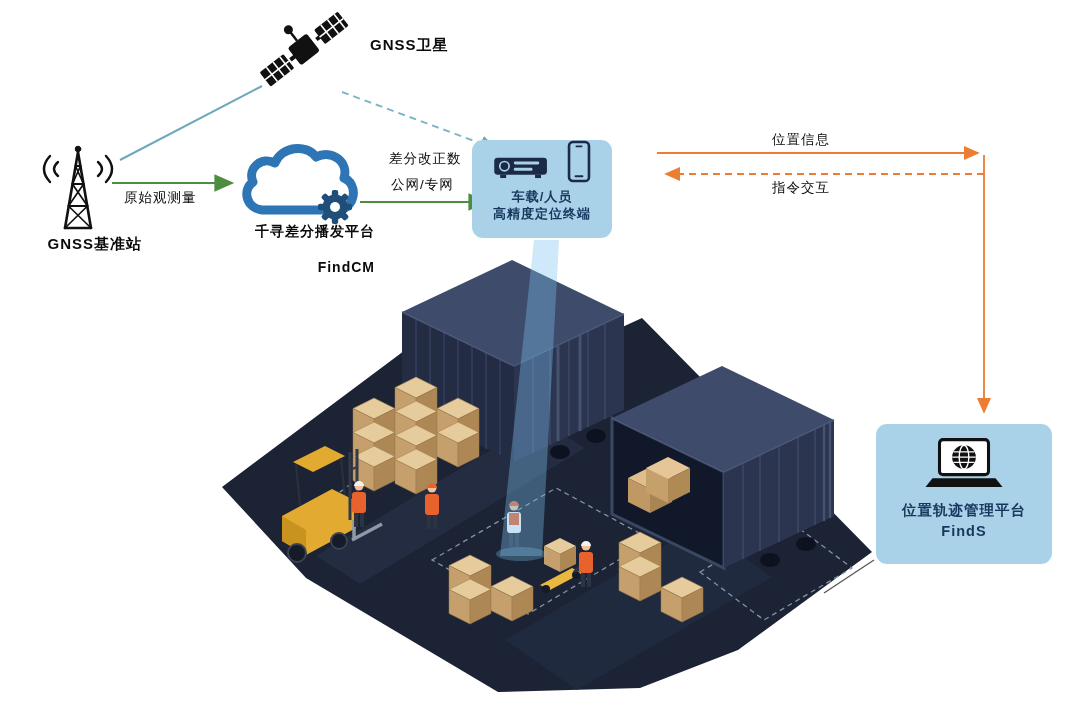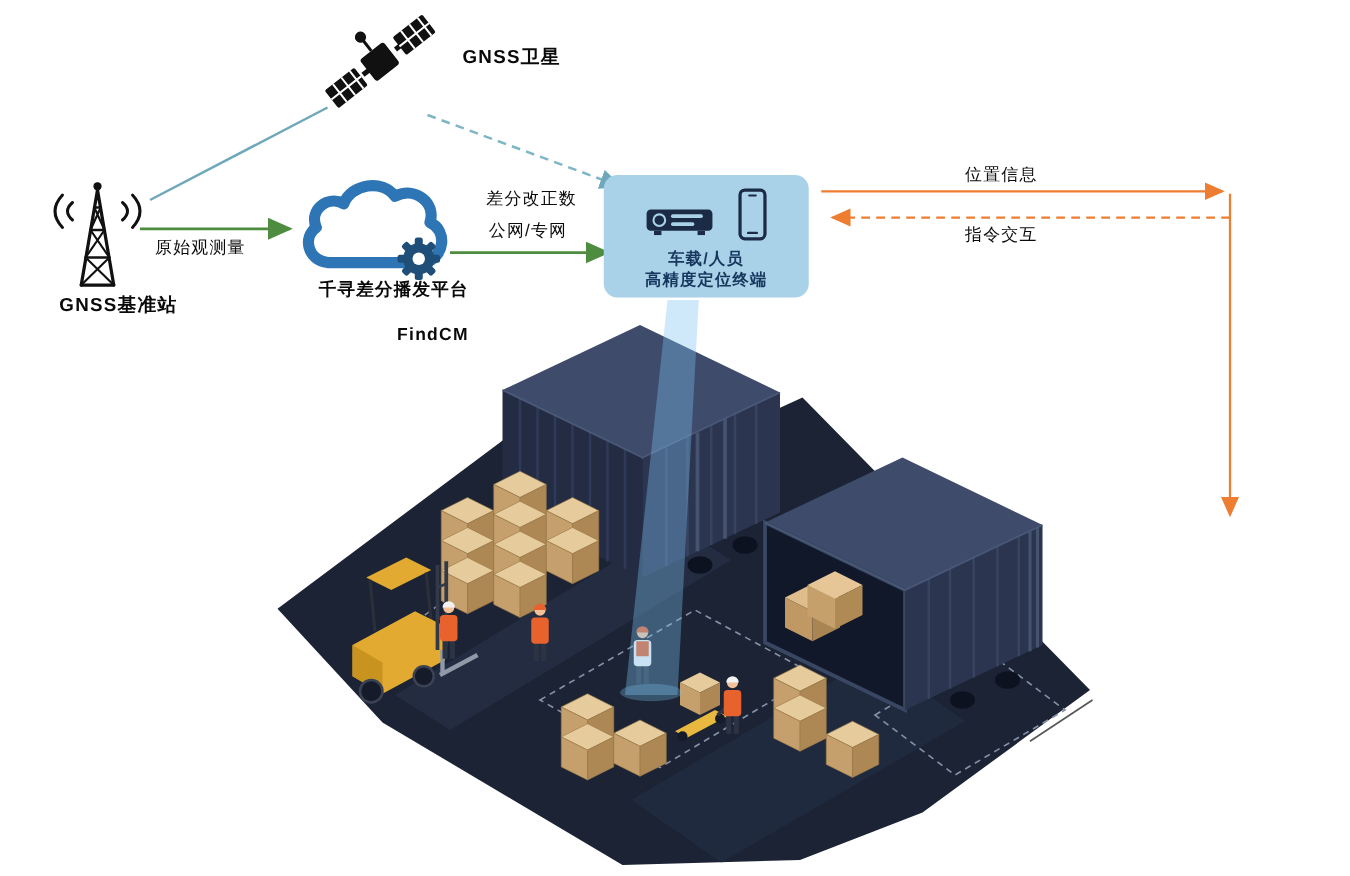--- a/index.html
+++ b/index.html
@@ -276,40 +276,51 @@
         <rect x="-3.2" y="-17" width="6.4" height="9" rx="2" fill="#1f4e79" transform="rotate(180)"></rect>
         <rect x="-3.2" y="-17" width="6.4" height="9" rx="2" fill="#1f4e79" transform="rotate(225)"></rect>
         <rect x="-3.2" y="-17" width="6.4" height="9" rx="2" fill="#1f4e79" transform="rotate(270)"></rect>
         <rect x="-3.2" y="-17" width="6.4" height="9" rx="2" fill="#1f4e79" transform="rotate(315)"></rect>
         <circle r="12.5" fill="#1f4e79"></circle>
         <circle r="5" fill="#ffffff"></circle>
       </g>
     </svg>
   </div>
 
-  <div class="node-box" style="left:483px;top:140px;width:164px;height:98px;padding-top:10px">
+  <div class="node-box" style="left:472px;top:140px;width:140px;height:98px;">
     <div class="term-icons">
       <svg width="64" height="34" viewBox="0 0 72 40">
         <rect x="8" y="29" width="7" height="4" fill="#1c2b45"></rect>
         <rect x="49" y="29" width="7" height="4" fill="#1c2b45"></rect>
         <rect x="1" y="9" width="62" height="20" rx="4" fill="#1c2b45"></rect>
         <circle cx="13" cy="19" r="5.5" fill="none" stroke="#a9d2e8" stroke-width="2"></circle>
         <rect x="24" y="13.5" width="30" height="3.5" rx="1.7" fill="#a9d2e8"></rect>
         <rect x="24" y="21" width="22" height="3.5" rx="1.7" fill="#a9d2e8"></rect>
       </svg>
       <svg width="26" height="44" viewBox="0 0 30 50">
         <rect x="3.5" y="2" width="23" height="45" rx="4.5" fill="none" stroke="#1c2b45" stroke-width="3"></rect>
         <path d="M12,7 L18,7" stroke="#1c2b45" stroke-width="2" stroke-linecap="round"></path>
         <path d="M11,41.5 L19,41.5" stroke="#1c2b45" stroke-width="2.2" stroke-linecap="round"></path>
       </svg>
     </div>
     <div class="node-text" style="font-size:13px;line-height:17px">车载/人员</div>
     <div class="node-text" style="font-size:13px;line-height:17px">高精度定位终端</div>
   </div>
 
+  <div class="node-box" style="left:876px;top:424px;width:176px;height:140px;padding-top:13px">
+    <svg width="84" height="56" viewBox="0 0 96 62">
+      <rect x="20" y="2" width="56" height="40" rx="4" fill="#ffffff" stroke="#111111" stroke-width="3.5"></rect>
+      <circle cx="48" cy="22" r="13.5" fill="#111111"></circle>
+      <ellipse cx="48" cy="22" rx="5.5" ry="13.5" fill="none" stroke="#ffffff" stroke-width="1.6"></ellipse>
+      <path d="M35.9,16 L60.1,16 M34.5,22 L61.5,22 M35.9,28 L60.1,28" stroke="#ffffff" stroke-width="1.6"></path>
+      <path d="M12,46 L84,46 L92,56 L4,56 Z" fill="#111111"></path>
+    </svg>
+    <div class="node-text" style="font-size:14.5px;line-height:22px;margin-top:6px">位置轨迹管理平台</div>
+    <div class="node-text" style="font-size:14.5px;line-height:20px">FindS</div>
+  </div>
 
   <div class="label lb-bold" style="left:370px;top:36px;font-size:15px">GNSS卫星</div>
 
   <div class="label lb-bold ctr" style="left:14px;top:235px;width:128px;font-size:15px">GNSS基准站</div>
 
   <div class="label lb-bold ctr" style="left:225px;top:223px;width:150px;font-size:14px">千寻差分播发平台</div>
   <div class="label lb-bold ctr" style="left:225px;top:259px;width:150px;font-size:14px">FindCM</div>
 
   <div class="label" style="left:124px;top:189px;font-size:13.5px">原始观测量</div>
 

